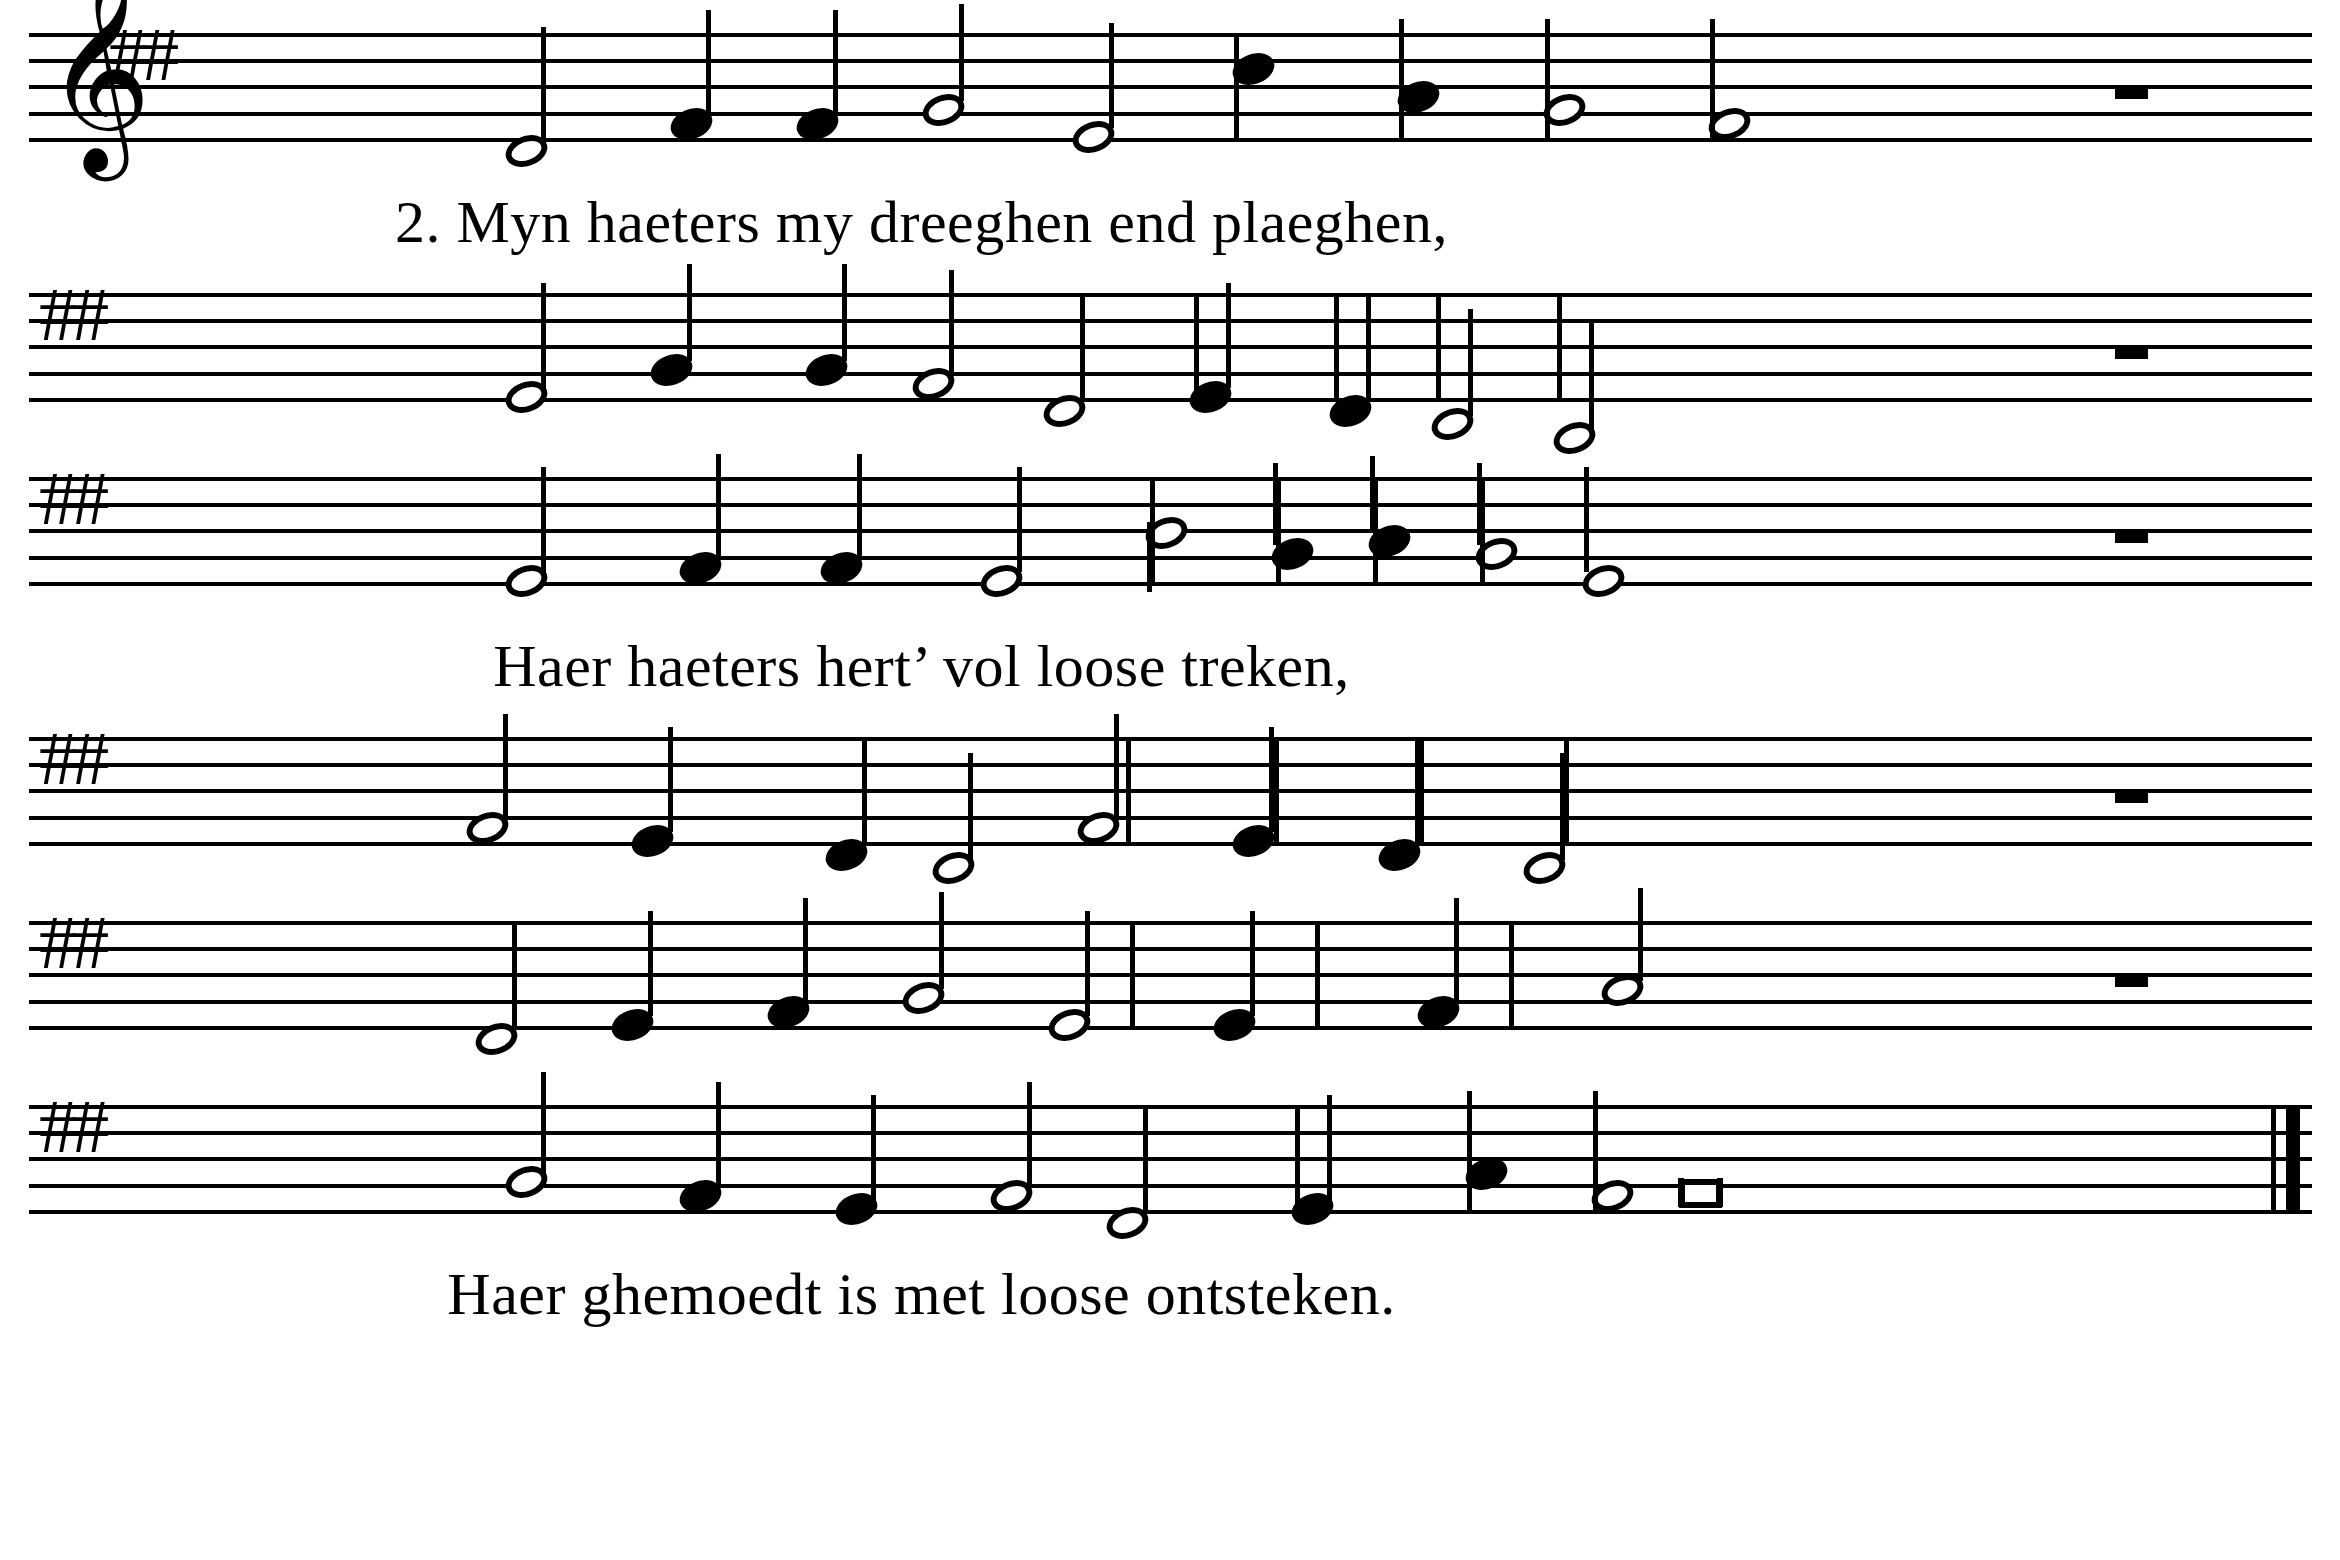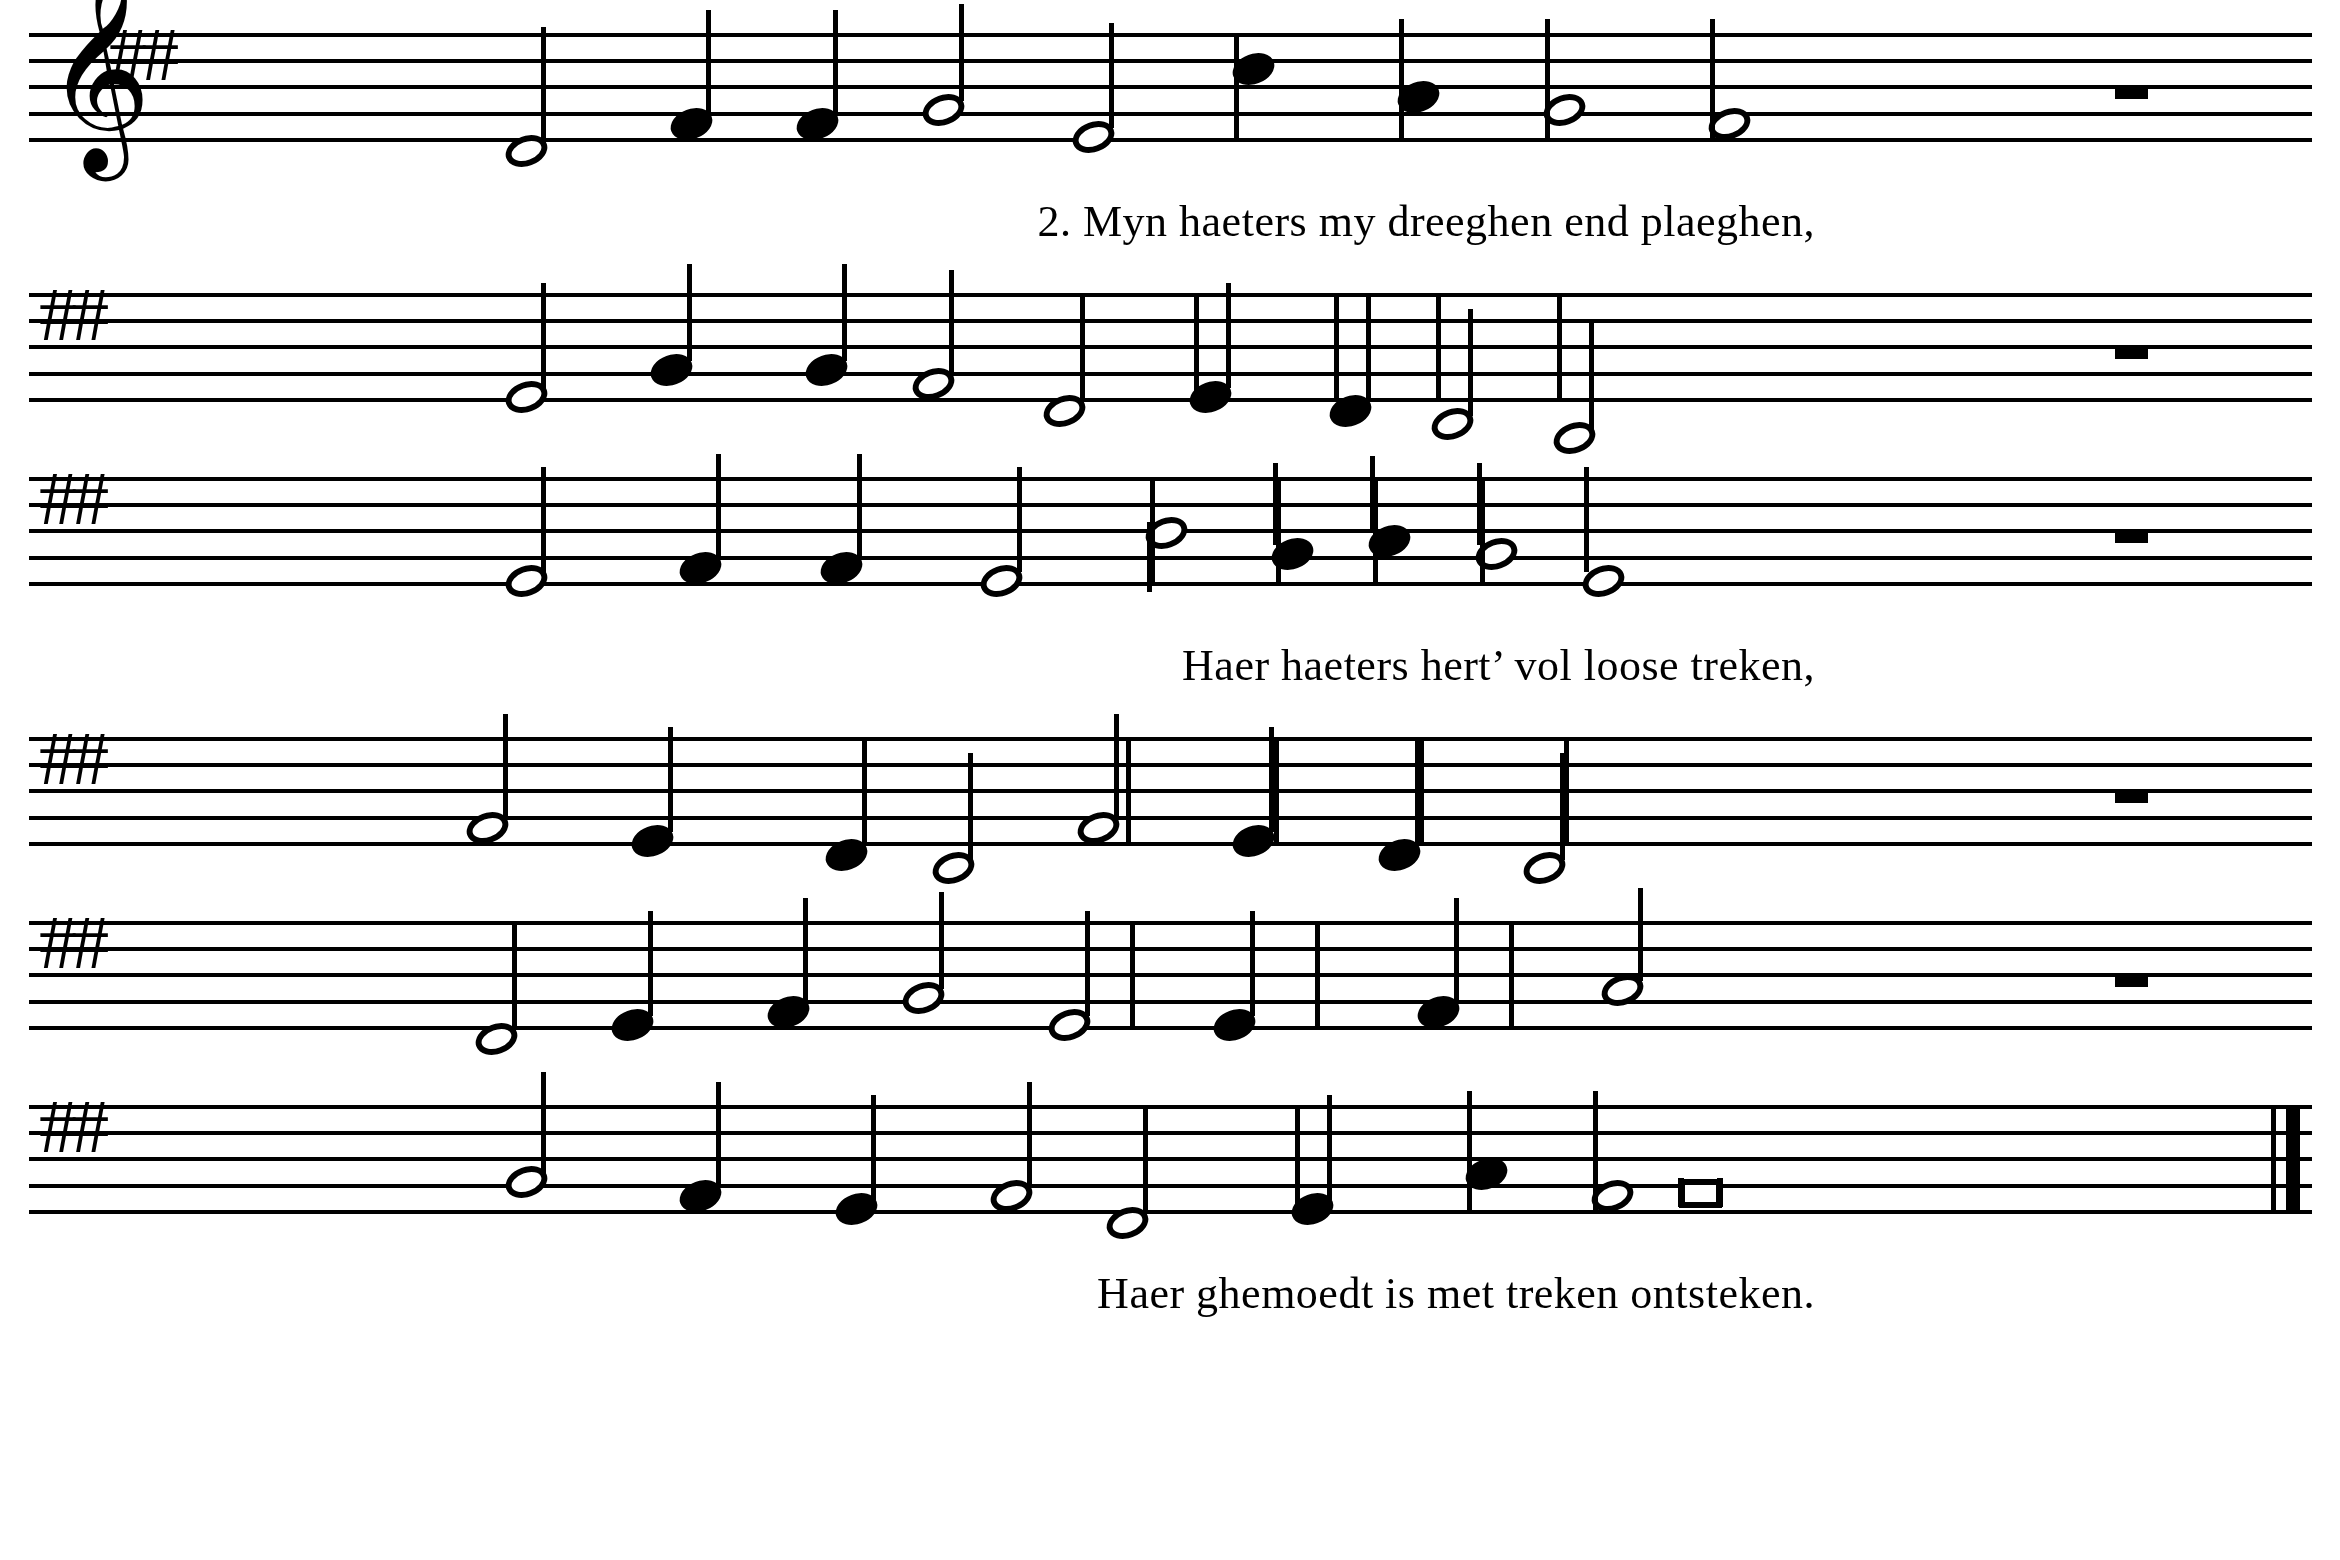--- a/index.html
+++ b/index.html
@@ -125,22 +125,22 @@
     position: absolute;
     top: -6.8px;
     width: 5.8px;
     height: 29px;
     background: #000;
   }
   .brevis .bl { left: -6.8px; }
   .brevis .br { right: -6.8px; }
 
   .lyric {
-    text-align: right;
-    font-size: 44px;
+    text-align: center;
+    font-size: 60px;
     line-height: 76px;
     color: #000;
     font-family: "Liberation Serif", serif;
     padding-left: 28px;
     letter-spacing: 0.5px;
   }
   .lyric-wrap {
     width: 1815px;
     margin: 0 auto 0 0;
   }
@@ -426,18 +426,18 @@
       </div>
 
       <div class="barline" style="left:1295px;"></div>
       <div class="barline" style="left:1467px;"></div>
       <div class="barline" style="left:1593px;"></div>
 
       <div class="endbar-thin" style="left:2271px;"></div>
       <div class="endbar-thick" style="left:2286px;"></div>
     </div>
     <div class="lyric-wrap">
-      <div class="lyric">Haer ghemoedt is met treken ontsteken.</div>
+      <div class="lyric">Haer ghemoedt is met loose ontsteken.</div>
     </div>
   </div>
 
 </div>
 
 
 </body></html>

